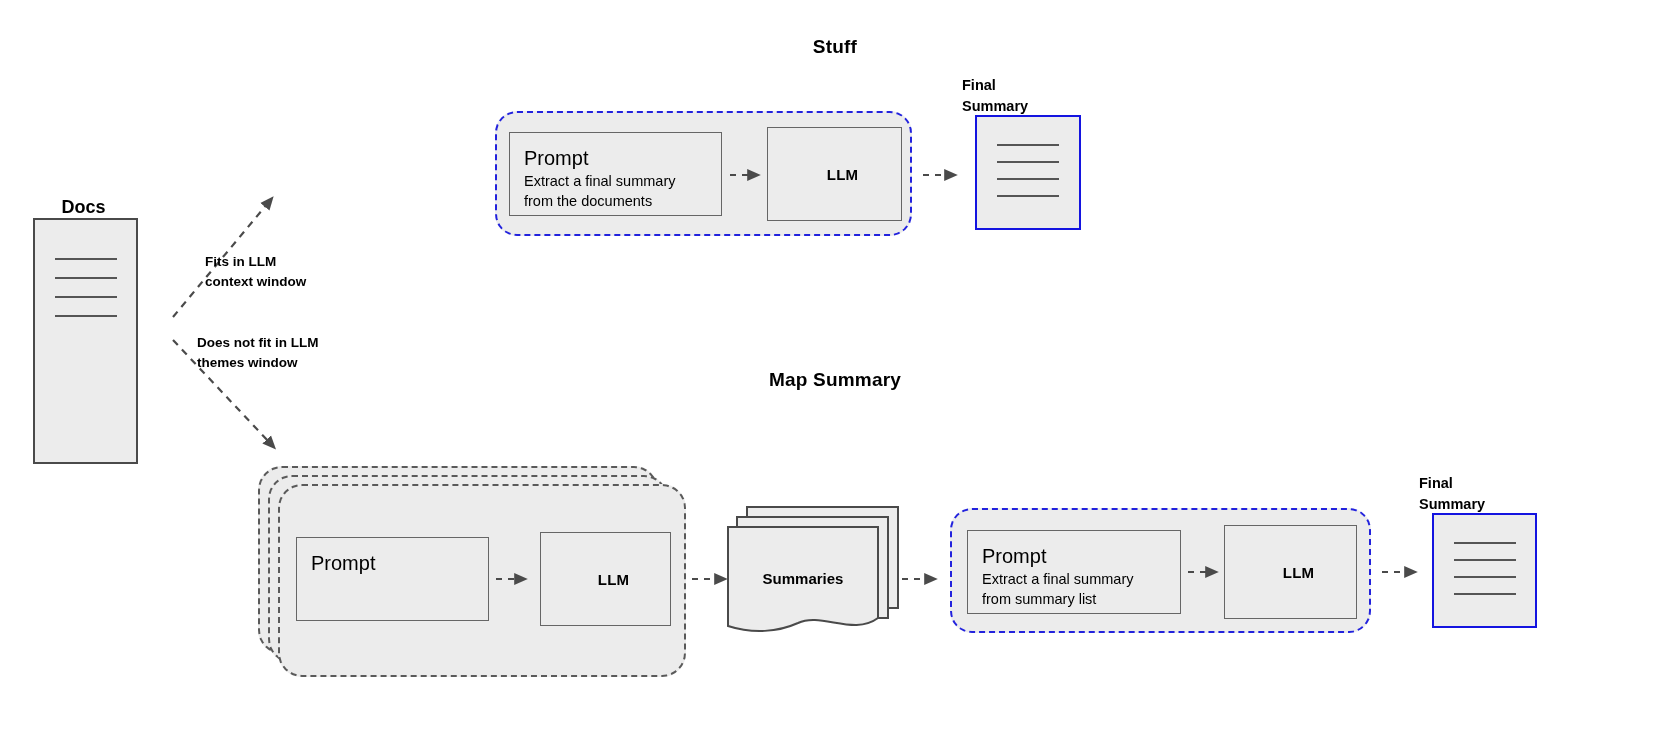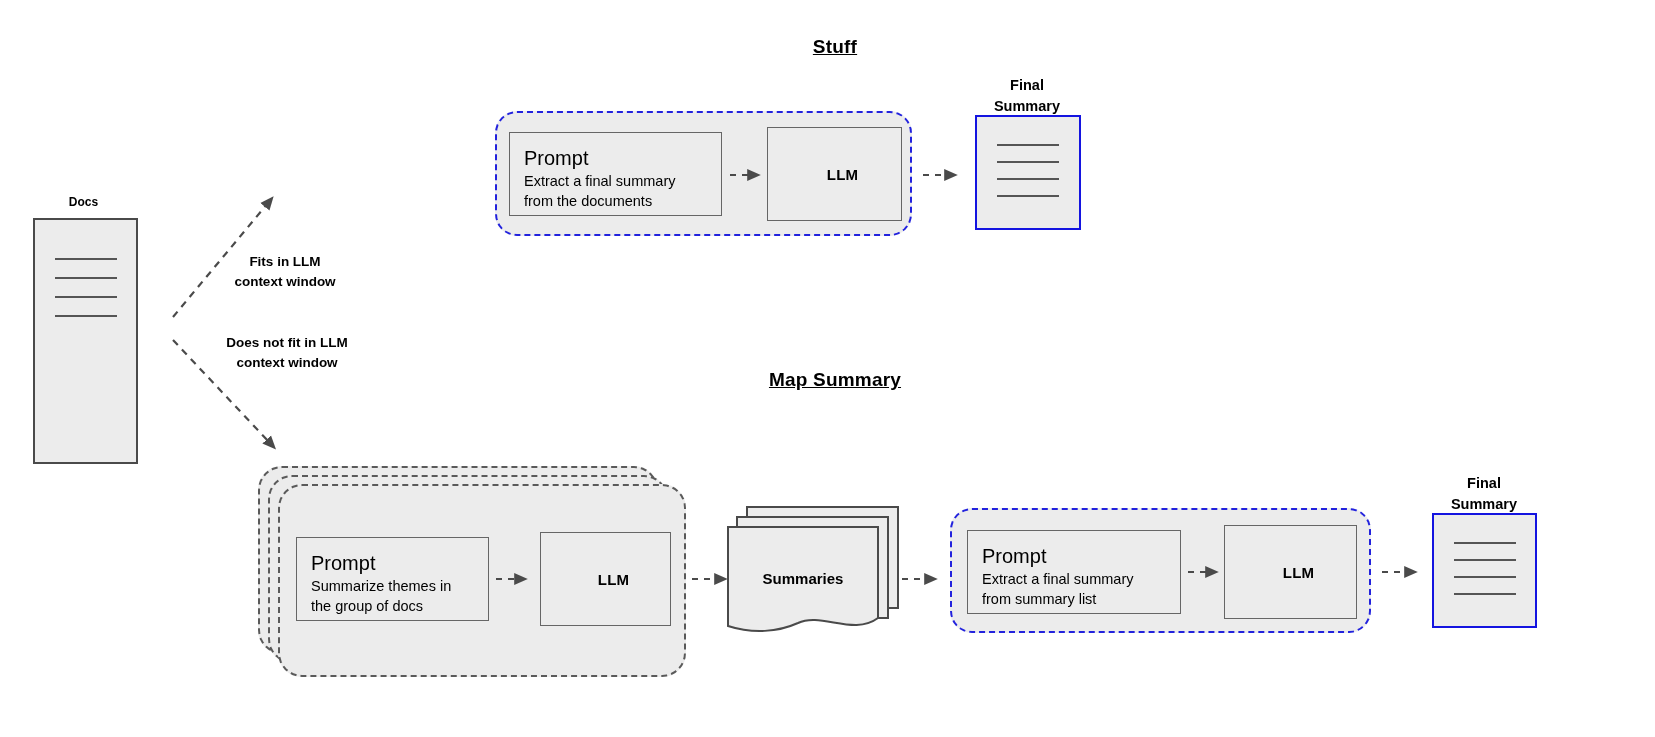--- a/index.html
+++ b/index.html
@@ -21,32 +21,31 @@
   }
 
   
   .abs { position: absolute; box-sizing: border-box; }
 
   
   .section-title {
     font-size: 19px;
     font-weight: bold;
     color: #000;
-    text-decoration: underline;
     text-align: center;
     white-space: nowrap;
     letter-spacing: 0.2px;
   }
 
   
   .caption {
     font-size: 13.5px;
     font-weight: bold;
     line-height: 1.45;
-    text-align: center;
+    text-align: left;
     color: #000;
     white-space: pre-line;
   }
   .caption-left {
     font-size: 13.5px;
     font-weight: bold;
     line-height: 1.45;
     text-align: center;
     color: #000;
     white-space: pre-line;
@@ -130,21 +129,21 @@
     color: #000;
     text-align: center;
     white-space: nowrap;
   }
 </style>
 </head>
 <body>
 
 <div id="canvas">
 
-  <div class="abs caption-left" style="left:31px; top:194px; width:105px; font-size:12px;">Docs</div>
+  <div class="abs caption-left" style="left:31px; top:194px; width:105px; font-size:18px;">Docs</div>
 
   <div class="abs doc-shape" style="left:33px; top:218px; width:105px; height:246px;">
     <div class="doc-lines" style="top:38px;">
       <div class="doc-line" style="width:62px; margin-bottom:17px;"></div>
       <div class="doc-line" style="width:62px; margin-bottom:17px;"></div>
       <div class="doc-line" style="width:62px; margin-bottom:17px;"></div>
       <div class="doc-line" style="width:62px;"></div>
     </div>
   </div>
 
@@ -157,21 +156,21 @@
 
     <line x1="8" y1="132" x2="103" y2="18" stroke="#4a4a4a" stroke-width="2.2" stroke-dasharray="7,6" marker-end="url(#headGray)"></line>
 
     <line x1="8" y1="155" x2="105" y2="258" stroke="#4a4a4a" stroke-width="2.2" stroke-dasharray="7,6" marker-end="url(#headGray)"></line>
   </svg>
 
   <div class="abs caption" style="left:205px; top:252px; width:160px;">Fits in LLM
 context window</div>
 
   <div class="abs caption" style="left:197px; top:333px; width:180px;">Does not fit in LLM
-context window</div>
+themes window</div>
 
   <div class="abs section-title" style="left:735px; top:36px; width:200px;">Stuff</div>
 
   <div class="abs dashed-blue" style="left:495px; top:111px; width:417px; height:125px;"></div>
 
   <div class="abs box prompt-box" style="left:509px; top:132px; width:213px; height:84px;">
     <div class="prompt-title">Prompt</div>
     <div class="prompt-body">Extract a final summary
 from the documents</div>
   </div>
@@ -211,22 +210,20 @@
   </div>
 
   <div class="abs section-title" style="left:735px; top:369px; width:200px;">Map Summary</div>
 
   <div class="abs dashed-gray" style="left:258px; top:466px; width:400px; height:188px; z-index:1;"></div>
   <div class="abs dashed-gray" style="left:268px; top:475px; width:400px; height:188px; z-index:2;"></div>
   <div class="abs dashed-gray" style="left:278px; top:484px; width:408px; height:193px; z-index:3;"></div>
 
   <div class="abs box prompt-box" style="left:296px; top:537px; width:193px; height:84px; z-index:4;">
     <div class="prompt-title">Prompt</div>
-    <div class="prompt-body">Summarize themes in
-the group of docs</div>
   </div>
 
   <svg class="abs" style="left:494px; top:568px; width:42px; height:22px; z-index:4;" viewBox="0 0 42 22">
     <defs>
       <marker id="h4" markerWidth="7" markerHeight="7" refX="2.2" refY="3" orient="auto" markerUnits="strokeWidth">
         <path d="M0,0.3 L6.2,3 L0,5.7 Z" fill="#4a4a4a"></path>
       </marker>
     </defs>
     <line x1="2" y1="11" x2="25" y2="11" stroke="#4a4a4a" stroke-width="2.2" stroke-dasharray="6,6" marker-end="url(#h4)"></line>
   </svg>

